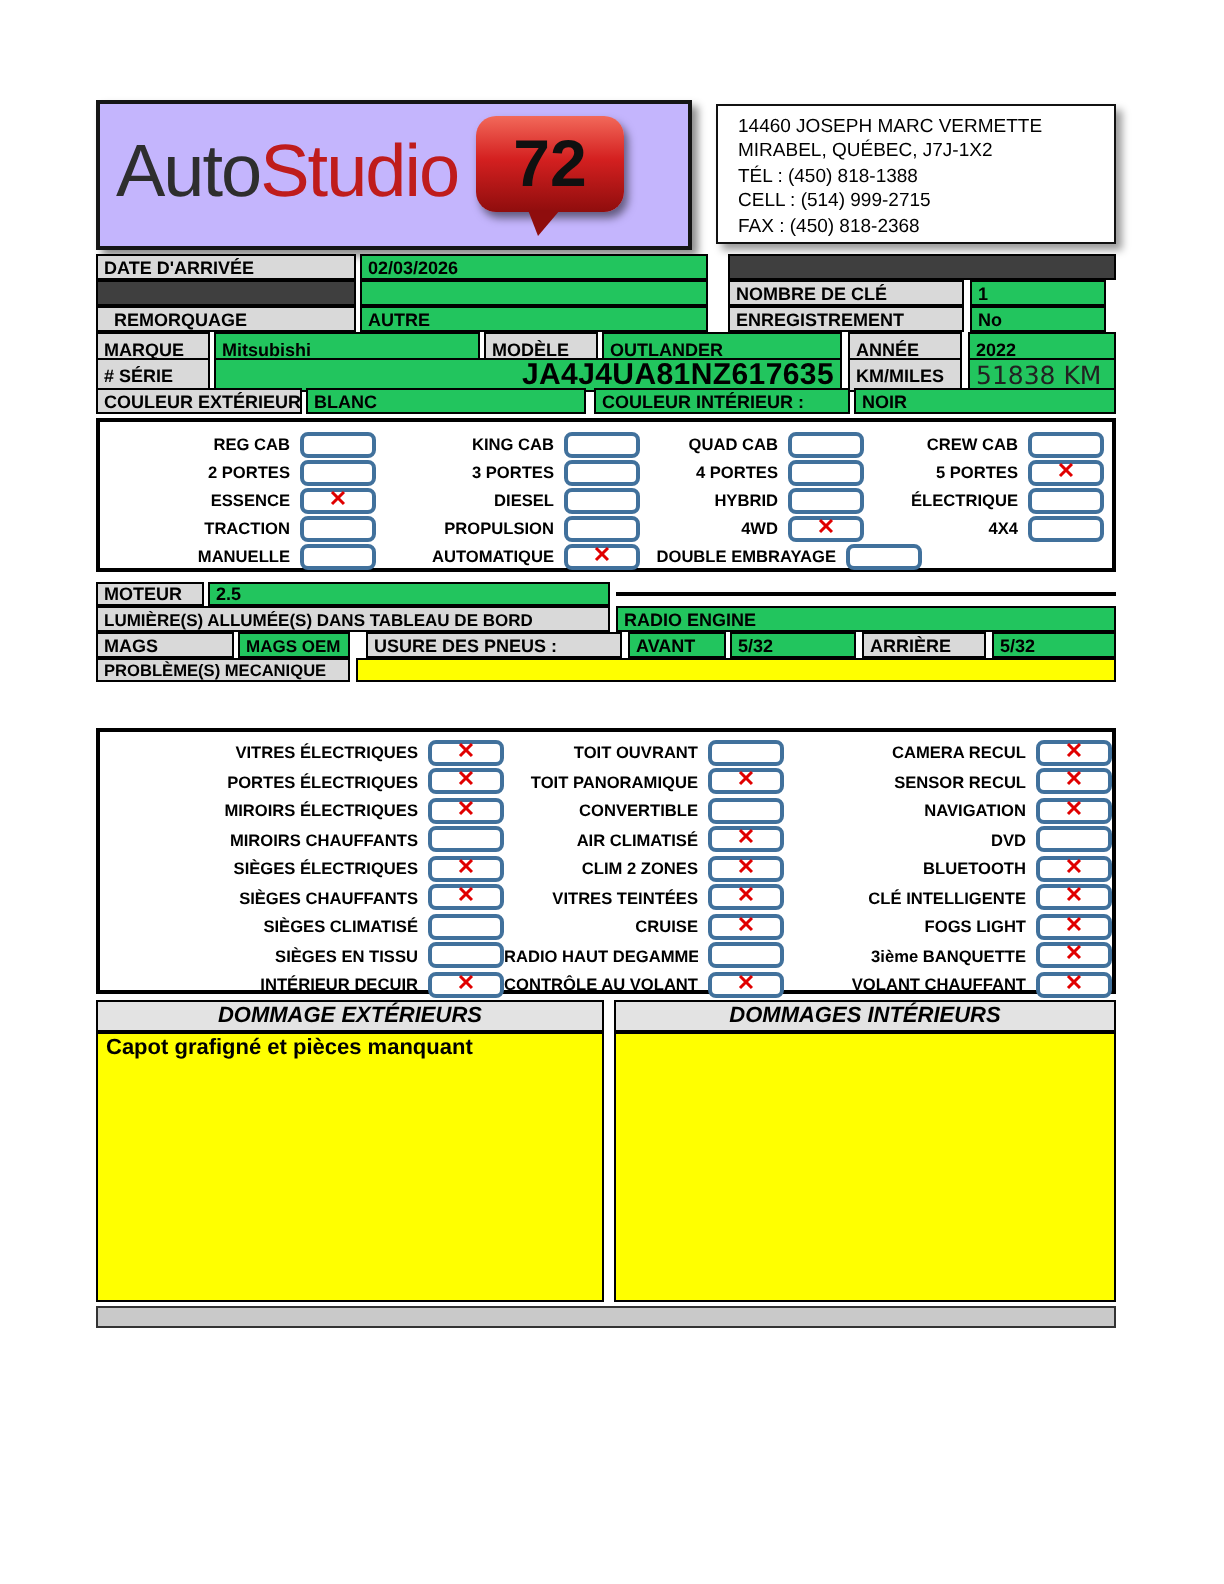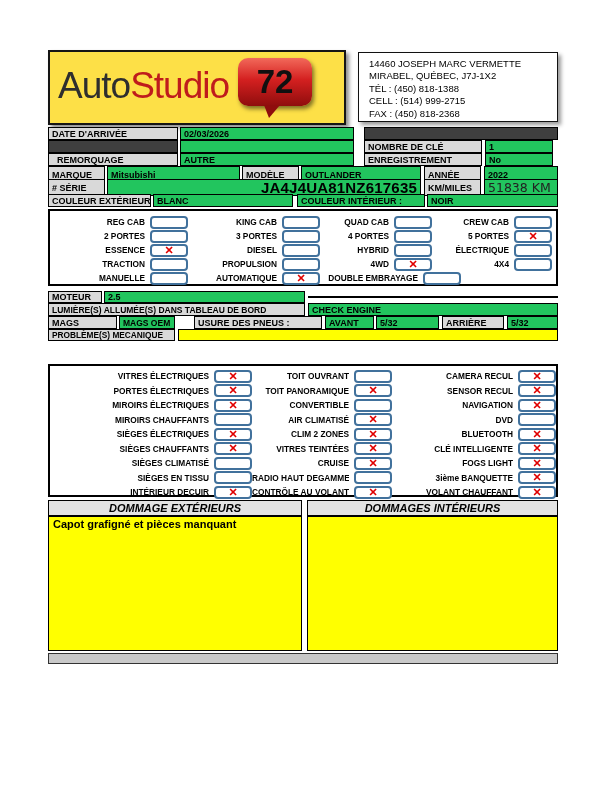--- a/index.html
+++ b/index.html
@@ -1,21 +1,21 @@
 <!DOCTYPE html>
 <html><head>
 <meta charset="utf-8">
 <style>
   html,body{margin:0;padding:0;width:612px;height:792px;overflow:hidden;background:#fff;}
   body{font-family:"Liberation Sans",sans-serif;position:relative;color:#000;}
   *{box-sizing:border-box;}
   #form{position:absolute;left:48px;top:50px;width:510px;height:616px;}
 
   
-  #logo-box{position:absolute;left:0;top:0;width:298px;height:75px;background:#fde047;
+  #logo-box{position:absolute;left:0;top:0;width:298px;height:75px;background:#c4b5fd;
     border:2px solid #151515;box-shadow:3px 3px 4px rgba(0,0,0,.45);}
   .logo-text{position:absolute;left:8px;top:13px;font-size:37px;font-weight:400;letter-spacing:-1px;white-space:nowrap;}
   .logo-auto{color:#2e2e2e;}
   .logo-studio{color:#bf1c1c;}
   #badge{position:absolute;left:188px;top:6px;width:74px;height:48px;border-radius:10px;
     background:linear-gradient(180deg,#f2695a 0%,#d42020 45%,#8f0d0d 100%);
     box-shadow:2px 3px 4px rgba(0,0,0,.5);display:flex;align-items:center;justify-content:center;
     font-size:33px;font-weight:bold;color:#101010;}
   #badge::after{content:"";position:absolute;left:26px;bottom:-12px;width:0;height:0;
     border-left:5px solid transparent;border-right:11px solid transparent;border-top:13px solid #8f0d0d;}
@@ -211,27 +211,27 @@
   </div>
 
   <div class="row" style="top:240px;height:13px;align-items:center;">
     <div class="cell lbl" style="width:54px;">MOTEUR</div>
     <div class="cell" style="width:201px;margin-left:2px;">2.5</div>
     <div class="cell dark" style="flex:1;margin-left:3px;"></div>
   </div>
 
   <div class="row" style="top:253px;height:13px;">
     <div class="cell lbl" style="width:257px;font-size:8.5px;">LUMIÈRE(S) ALLUMÉE(S) DANS TABLEAU DE BORD</div>
-    <div class="cell" style="flex:1;margin-left:3px;">CHECK ENGINE</div>
+    <div class="cell" style="flex:1;margin-left:3px;">RADIO ENGINE</div>
   </div>
 
   <div class="row" style="top:266px;height:13px;">
     <div class="cell lbl" style="width:69px;">MAGS</div>
     <div class="cell" style="width:56px;margin-left:2px;font-size:8.5px;">MAGS OEM</div>
-    <div class="cell lbl" style="width:128px;margin-left:19px;">USURE DES PNEUS :</div>
+    <div class="cell lbl" style="width:128px;margin-left:8px;">USURE DES PNEUS :</div>
     <div class="cell" style="width:49px;margin-left:3px;">AVANT</div>
     <div class="cell" style="width:63px;margin-left:2px;">5/32</div>
     <div class="cell lbl" style="width:62px;margin-left:3px;">ARRIÈRE</div>
     <div class="cell" style="flex:1;margin-left:3px;">5/32</div>
   </div>
 
   <div class="row" style="top:279px;height:12px;">
     <div class="cell lbl" style="width:127px;font-size:8.3px;">PROBLÈME(S) MECANIQUE</div>
     <div class="cell yellowcell" style="flex:1;margin-left:3px;"></div>
   </div>

